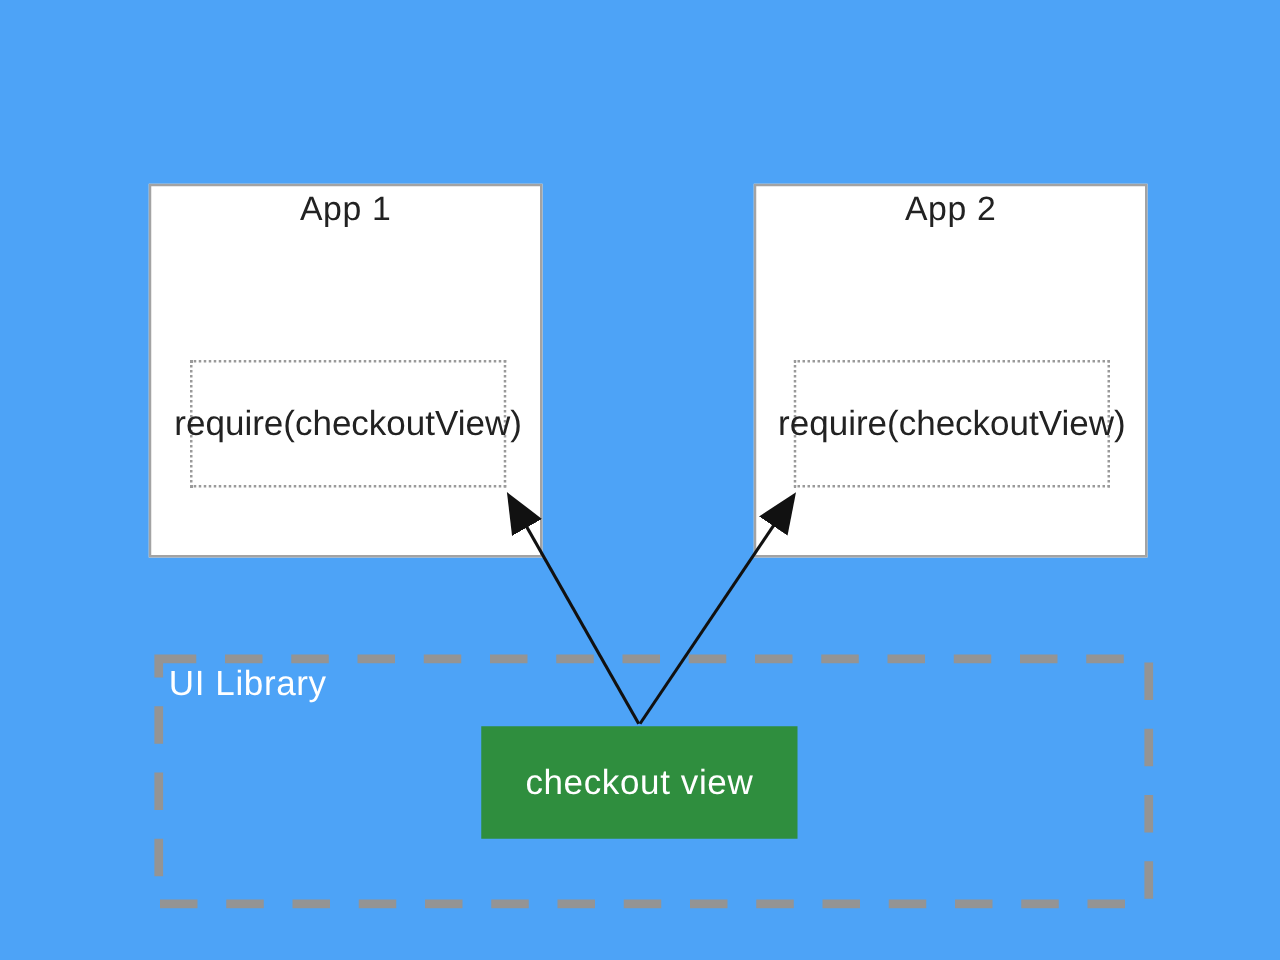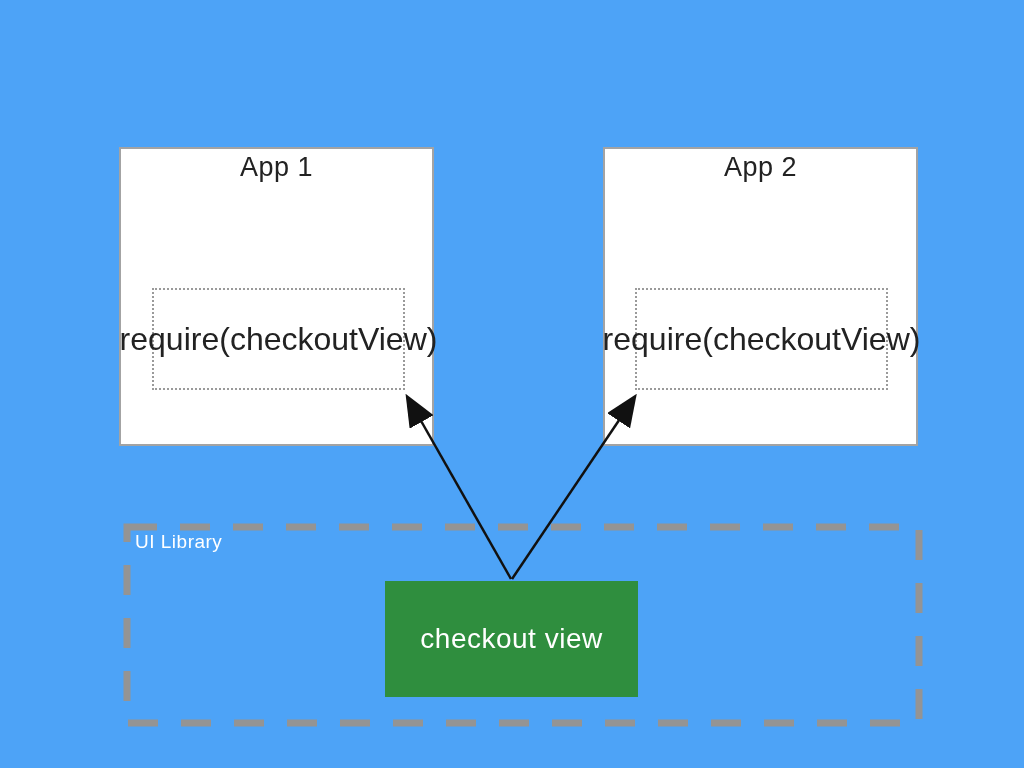--- a/index.html
+++ b/index.html
@@ -40,40 +40,40 @@
     position: absolute;
     left: 31px;
     top: 139px;
     width: 253px;
     height: 102px;
     border: 2px dotted #9a9a9a;
     box-sizing: border-box;
     display: flex;
     align-items: center;
     justify-content: center;
-    font-size: 32px;
+    font-size: 28px;
     color: #222222;
     white-space: nowrap;
   }
   .app-box.app2 .require-box { left: 30px; }
   .library-label {
     position: absolute;
     left: 135px;
     top: 531px;
-    font-size: 19px;
+    font-size: 28px;
     font-weight: 300;
     color: #ffffff;
     letter-spacing: 0.5px;
   }
   .module-box {
     position: absolute;
     left: 385px;
     top: 581px;
     width: 253px;
-    height: 116px;
+    height: 90px;
     background: #2f8e3e;
     display: flex;
     align-items: center;
     justify-content: center;
     font-size: 28px;
     font-weight: 300;
     color: #ffffff;
     letter-spacing: 0.5px;
   }
   .overlay {

